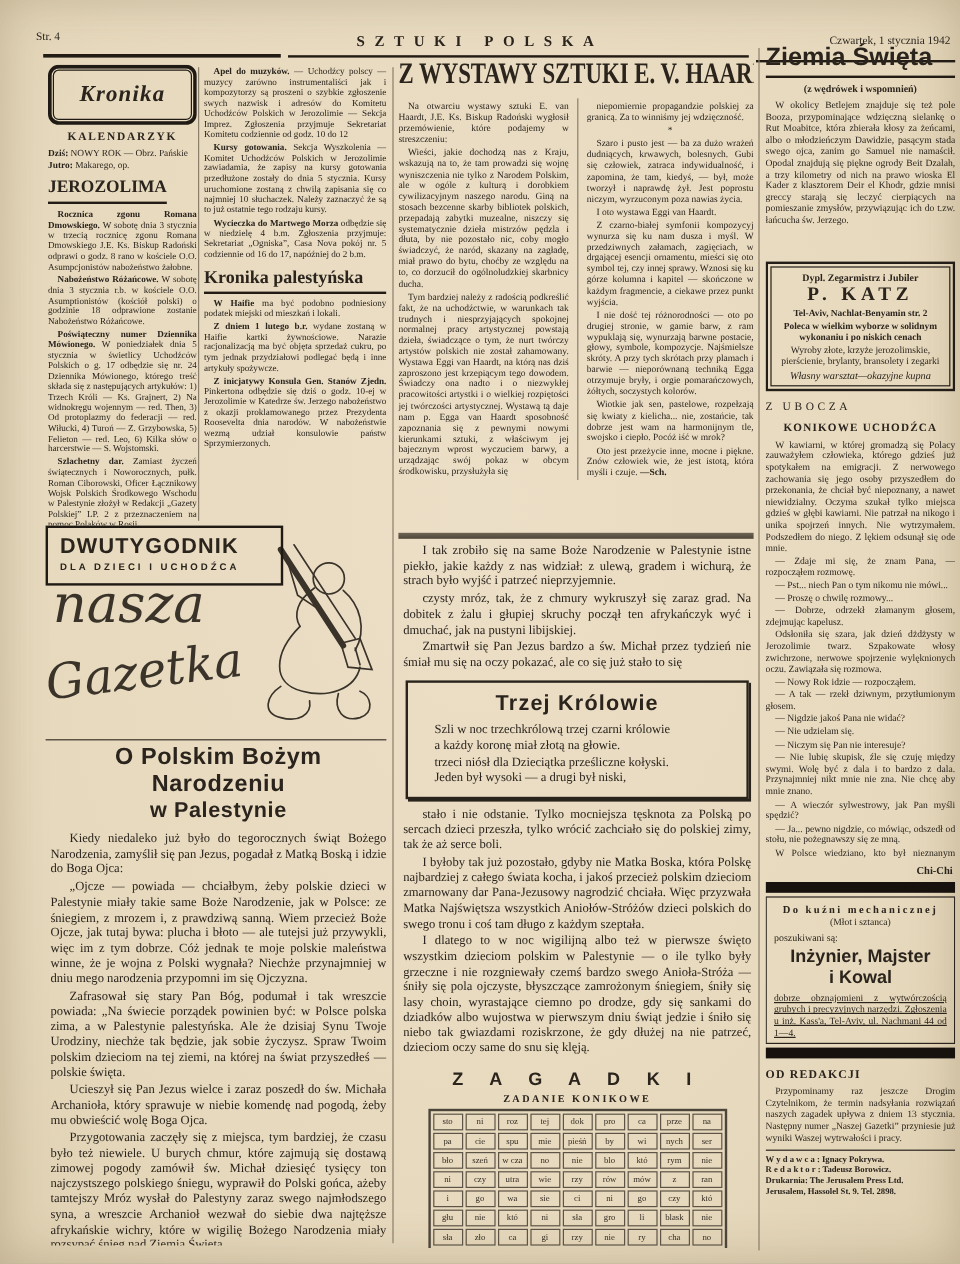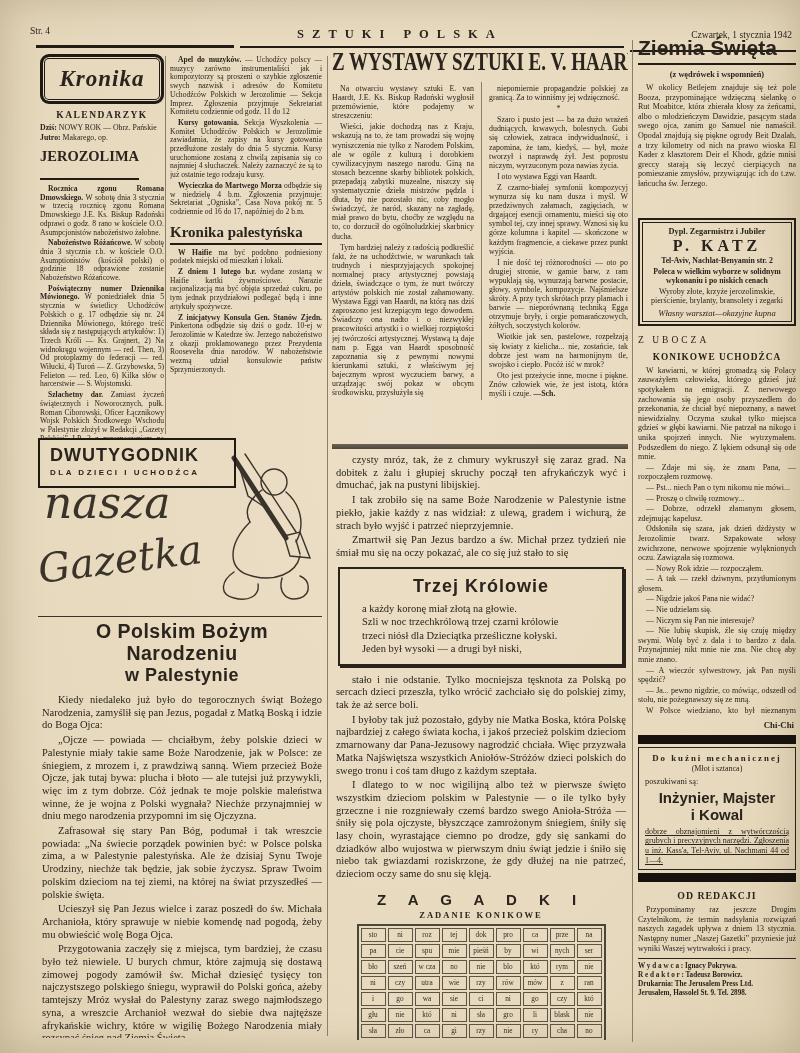--- a/index.html
+++ b/index.html
@@ -15,25 +15,25 @@
   .mh-right{position:absolute;right:8px;top:30px;font-size:9.5px;}
   .rule{background:#221c15;position:absolute;}
   
   .t{margin:2px 0;text-align:justify;text-indent:8px;}
   .col-small .t{font-size:7.6px;line-height:8.7px;}
   .lead{font-weight:bold;}
   
   .col1{position:absolute;left:40px;top:54px;width:124px;height:384px;overflow:hidden;}
   .kronika-box{border:3px solid #1f1a14;border-radius:9px;height:44px;display:flex;
                align-items:center;justify-content:center;box-shadow:inset 0 0 0 1px #e9dcc2, inset 0 0 0 2px #1f1a14;}
-  .kronika-title{font-style:italic;font-weight:bold;font-size:23px;letter-spacing:1px;}
+  .kronika-title{font-style:italic;font-weight:bold;font-size:19px;letter-spacing:1px;}
   .kal-title{text-align:center;font-weight:bold;font-size:9.5px;letter-spacing:1.5px;margin:6px 0 3px;}
   .kal-line{font-size:7.8px;line-height:10px;}
   .jeroz{font-weight:bold;font-size:14.5px;border-bottom:2px solid #221c15;display:inline-block;
-         padding-bottom:13px;margin:5px 0 3px;}
+         padding-bottom:3px;margin:5px 0 3px;}
   
   .col2{position:absolute;left:170px;top:54px;width:152px;height:380px;overflow:hidden;}
   .kp-title{font-weight:bold;font-size:15px;border-bottom:2.5px solid #221c15;
             padding-bottom:2px;margin:7px 0 4px;}
   
   .vr{position:absolute;width:1px;background:#8a7f6a;}
   
   .wystawa{position:absolute;left:332px;top:44px;width:296px;height:400px;overflow:hidden;}
   .headline{font-weight:bold;font-size:19px;white-space:nowrap;text-align:center;
             transform:scaleY(1.3);transform-origin:center top;margin:4px 0 12px;letter-spacing:0px;}
@@ -89,21 +89,21 @@
   .ubocza-story{height:352px;overflow:hidden;}
   .ubocza-story .t{margin:1px 0;}
   .chichi{text-align:right;font-weight:bold;font-size:8.8px;margin:3px 2px 5px 0;}
   .black-bar{height:9px;background:#17120d;margin:3px 0;}
   .jobs-box{border:1px solid #2a241d;padding:5px 6px 4px;}
   .jobs-head{text-align:center;font-size:8.8px;letter-spacing:2px;font-weight:bold;}
   .jobs-sub{text-align:center;font-size:8px;margin:1px 0 4px;}
   .jobs-intro{font-size:8.3px;margin-bottom:3px;}
   .jobs-role{text-align:center;font-family:"Liberation Sans",sans-serif;font-weight:bold;font-size:15px;line-height:17px;}
   .jobs-body{font-size:8px;line-height:9.6px;text-align:justify;margin-top:4px;text-decoration:underline;}
-  .odred-title{text-align:center;font-weight:bold;font-size:9.8px;letter-spacing:1px;margin:8px 0 4px;}
+  .odred-title{font-weight:bold;font-size:9.8px;letter-spacing:1px;margin:8px 0 4px;}
   .imprint{border-top:1px solid #2a241d;margin-top:5px;padding-top:3px;font-size:7.2px;line-height:9px;}
   .imprint div{white-space:nowrap;font-weight:bold;}
 </style>
 </head>
 <body>
 
 <div class="page">
 
   <div class="mh-left">Str. 4</div>
   <div class="mh-center">SZTUKI POLSKA</div>
@@ -124,22 +124,22 @@
     <div class="kal-line"><b>Dziś:</b> <span>NOWY ROK — Obrz. Pańskie</span></div>
     <div class="kal-line"><b>Jutro:</b> <span>Makarego, op.</span></div>
     <div><span class="jeroz">JEROZOLIMA</span></div>
     <p class="t"><span class="lead">Rocznica zgonu Romana Dmowskiego.</span> <span>W sobotę dnia 3 stycznia w trzecią rocznicę zgonu Romana Dmowskiego J.E. Ks. Biskup Radoński odprawi o godz. 8 rano w kościele O.O. Asumpcjonistów nabożeństwo żałobne.</span></p>
     <p class="t"><span class="lead">Nabożeństwo Różańcowe.</span> <span>W sobotę dnia 3 stycznia r.b. w kościele O.O. Asumptionistów (kościół polski) o godzinie 18 odprawione zostanie Nabożeństwo Różańcowe.</span></p>
     <p class="t"><span class="lead">Poświąteczny numer Dziennika Mówionego.</span> <span>W poniedziałek dnia 5 stycznia w świetlicy Uchodźców Polskich o g. 17 odbędzie się nr. 24 Dziennika Mówionego, którego treść składa się z następujących artykułów: 1) Trzech Króli — Ks. Grajnert, 2) Na widnokręgu wojennym — red. Then, 3) Od protoplazmy do federacji — red. Wiłucki, 4) Turoń — Z. Grzybowska, 5) Felieton — red. Leo, 6) Kilka słów o harcerstwie — S. Wojstomski.</span></p>
     <p class="t"><span class="lead">Szlachetny dar.</span> <span>Zamiast życzeń świątecznych i Noworocznych, pułk. Roman Ciborowski, Oficer Łącznikowy Wojsk Polskich Środkowego Wschodu w Palestynie złożył w Redakcji „Gazety Polskiej” LP. 2 z przeznaczeniem na pomoc Polaków w Rosji.</span></p>
   </div>
 
   <div class="col2 col-small">
-    <p class="t"><span class="lead">Apel do muzyków.</span> <span>— Uchodźcy polscy — muzycy zarówno instrumentaliści jak i kompozytorzy są proszeni o szybkie zgłoszenie swych nazwisk i adresów do Komitetu Uchodźców Polskich w Jerozolimie — Sekcja Imprez. Zgłoszenia przyjmuje Sekretariat Komitetu codziennie od godz. 11 do 12</span></p>
-    <p class="t"><span class="lead">Kursy gotowania.</span> <span>Sekcja Wyszkolenia — Komitet Uchodźców Polskich w Jerozolimie zawiadamia, że zapisy na kursy gotowania przedłużone zostały do dnia 5 stycznia. Kursy uruchomione zostaną z chwilą zapisania się co najmniej 4 słuchaczek. Należy zaznaczyć że są to już ostatnie tego rodzaju kursy.</span></p>
+    <p class="t"><span class="lead">Apel do muzyków.</span> <span>— Uchodźcy polscy — muzycy zarówno instrumentaliści jak i kompozytorzy są proszeni o szybkie zgłoszenie swych nazwisk i adresów do Komitetu Uchodźców Polskich w Jerozolimie — Sekcja Imprez. Zgłoszenia przyjmuje Sekretariat Komitetu codziennie od godz. 10 do 12</span></p>
+    <p class="t"><span class="lead">Kursy gotowania.</span> <span>Sekcja Wyszkolenia — Komitet Uchodźców Polskich w Jerozolimie zawiadamia, że zapisy na kursy gotowania przedłużone zostały do dnia 5 stycznia. Kursy uruchomione zostaną z chwilą zapisania się co najmniej 10 słuchaczek. Należy zaznaczyć że są to już ostatnie tego rodzaju kursy.</span></p>
     <p class="t"><span class="lead">Wycieczka do Martwego Morza</span> <span>odbędzie się w niedzielę 4 b.m. Zgłoszenia przyjmuje: Sekretariat „Ogniska”, Casa Nova pokój nr. 5 codziennie od 16 do 17, napóźniej do 2 b.m.</span></p>
     <div class="kp-title">Kronika palestyńska</div>
     <p class="t"><span class="lead">W Haifie</span> <span>ma być podobno podniesiony podatek miejski od mieszkań i lokali.</span></p>
     <p class="t"><span class="lead">Z dniem 1 lutego b.r.</span> <span>wydane zostaną w Haifie kartki żywnościowe. Narazie racjonalizacją ma być objęta sprzedaż cukru, po tym jednak przydziałowi podlegać będą i inne artykuły spożywcze.</span></p>
     <p class="t"><span class="lead">Z inicjatywy Konsula Gen. Stanów Zjedn.</span> <span>Pinkertona odbędzie się dziś o godz. 10-ej w Jerozolimie w Katedrze św. Jerzego nabożeństwo z okazji proklamowanego przez Prezydenta Roosevelta dnia narodów. W nabożeństwie wezmą udział konsulowie państw Sprzymierzonych.</span></p>
   </div>
 
   <div class="wystawa">
     <div class="headline">Z WYSTAWY SZTUKI E. V. HAARDT</div>
     <div class="art-cols">
@@ -195,27 +195,27 @@
     </div>
     <p class="t">Kiedy niedaleko już było do tegorocznych świąt Bożego Narodzenia, zamyślił się pan Jezus, pogadał z Matką Boską i idzie do Boga Ojca:</p>
     <p class="t">„Ojcze — powiada — chciałbym, żeby polskie dzieci w Palestynie miały takie same Boże Narodzenie, jak w Polsce: ze śniegiem, z mrozem i, z prawdziwą sanną. Wiem przecież Boże Ojcze, jak tutaj bywa: plucha i błoto — ale tutejsi już przywykli, więc im z tym dobrze. Cóż jednak te moje polskie maleństwa winne, że je wojna z Polski wygnała? Niechże przynajmniej w dniu mego narodzenia przypomni im się Ojczyzna.</p>
     <p class="t">Zafrasował się stary Pan Bóg, podumał i tak wreszcie powiada: „Na świecie porządek powinien być: w Polsce polska zima, a w Palestynie palestyńska. Ale że dzisiaj Synu Twoje Urodziny, niechże tak będzie, jak sobie życzysz. Spraw Twoim polskim dzieciom na tej ziemi, na której na świat przyszedłeś — polskie święta.</p>
     <p class="t">Ucieszył się Pan Jezus wielce i zaraz poszedł do św. Michała Archanioła, który sprawuje w niebie komendę nad pogodą, żeby mu obwieścić wolę Boga Ojca.</p>
     <p class="t">Przygotowania zaczęły się z miejsca, tym bardziej, że czasu było też niewiele. U burych chmur, które zajmują się dostawą zimowej pogody zamówił św. Michał dziesięć tysięcy ton najczystszego polskiego śniegu, wyprawił do Polski gońca, ażeby tamtejszy Mróz wysłał do Palestyny zaraz swego najmłodszego syna, a wreszcie Archanioł wezwał do siebie dwa najtęższe afrykańskie wichry, które w wigilię Bożego Narodzenia miały rozsypać śnieg nad Ziemią Świętą.</p>
 
   </div>
 
   <div class="story-right bigtext">
+    <p class="t">I tak zrobiło się na same Boże Narodzenie w Palestynie istne piekło, jakie każdy z nas widział: z ulewą, gradem i wichurą, że strach było wyjść i patrzeć nieprzyjemnie.</p>
     <p class="t">czysty mróz, tak, że z chmury wykruszył się zaraz grad. Na dobitek z żalu i głupiej skruchy począł ten afrykańczyk wyć i dmuchać, jak na pustyni libijskiej.</p>
-    <p class="t">I tak zrobiło się na same Boże Narodzenie w Palestynie istne piekło, jakie każdy z nas widział: z ulewą, gradem i wichurą, że strach było wyjść i patrzeć nieprzyjemnie.</p>
     <p class="t">Zmartwił się Pan Jezus bardzo a św. Michał przez tydzień nie śmiał mu się na oczy pokazać, ale co się już stało to się</p>
     <div class="poem-box">
       <div class="poem-title">Trzej Królowie</div>
+      <div class="poem-line">Szli w noc trzechkrólową trzej czarni królowie</div>
       <div class="poem-line">a każdy koronę miał złotą na głowie.</div>
-      <div class="poem-line">Szli w noc trzechkrólową trzej czarni królowie</div>
       <div class="poem-line">trzeci niósł dla Dzieciątka prześliczne kołyski.</div>
       <div class="poem-line">Jeden był wysoki — a drugi był niski,</div>
     </div>
     <p class="t">stało i nie odstanie. Tylko mocniejsza tęsknota za Polską po sercach dzieci przeszła, tylko wrócić zachciało się do polskiej zimy, tak że aż serce boli.</p>
     <p class="t">I byłoby tak już pozostało, gdyby nie Matka Boska, która Polskę najbardziej z całego świata kocha, i jakoś przecież polskim dzieciom zmarnowany dar Pana-Jezusowy nagrodzić chciała. Więc przyzwała Matka Najświętsza wszystkich Aniołów-Stróżów dzieci polskich do swego tronu i coś tam długo z każdym szeptała.</p>
     <p class="t">I dlatego to w noc wigilijną albo też w pierwsze święto wszystkim dzieciom polskim w Palestynie — o ile tylko były grzeczne i nie rozgniewały czemś bardzo swego Anioła-Stróża — śniły się pola ojczyste, błyszczące zamrożonym śniegiem, śniły się lasy choin, wyrastające ciemno po drodze, gdy się sankami do dziadków albo wujostwa w pierwszym dniu świąt jedzie i śniło się niebo tak gwiazdami roziskrzone, że gdy dłużej na nie patrzeć, dzieciom oczy same do snu się klęją.</p>
     <div class="zag-title">Z A G A D K I</div>
     <div class="zag-sub">ZADANIE KONIKOWE</div>
     <table class="konik">
       <tbody>

